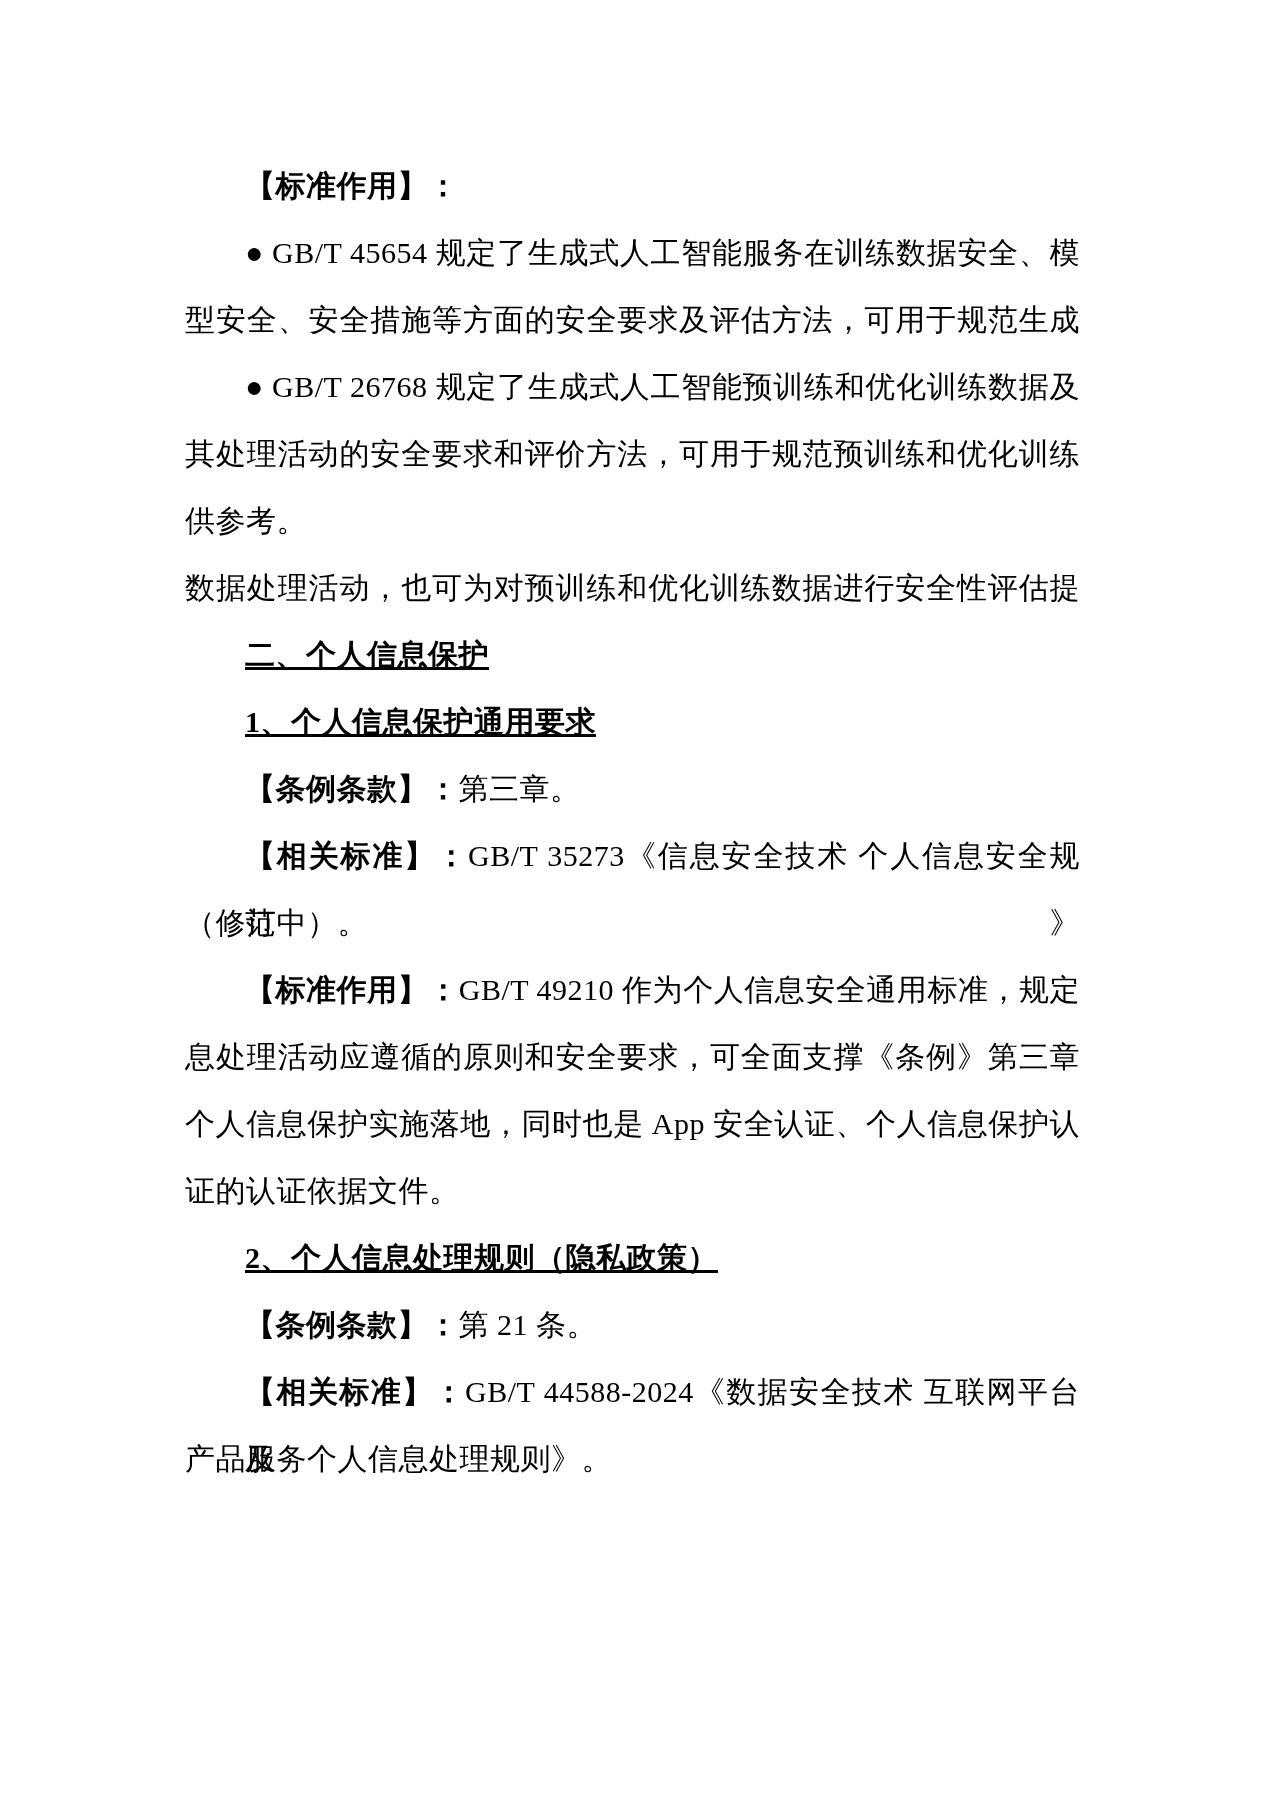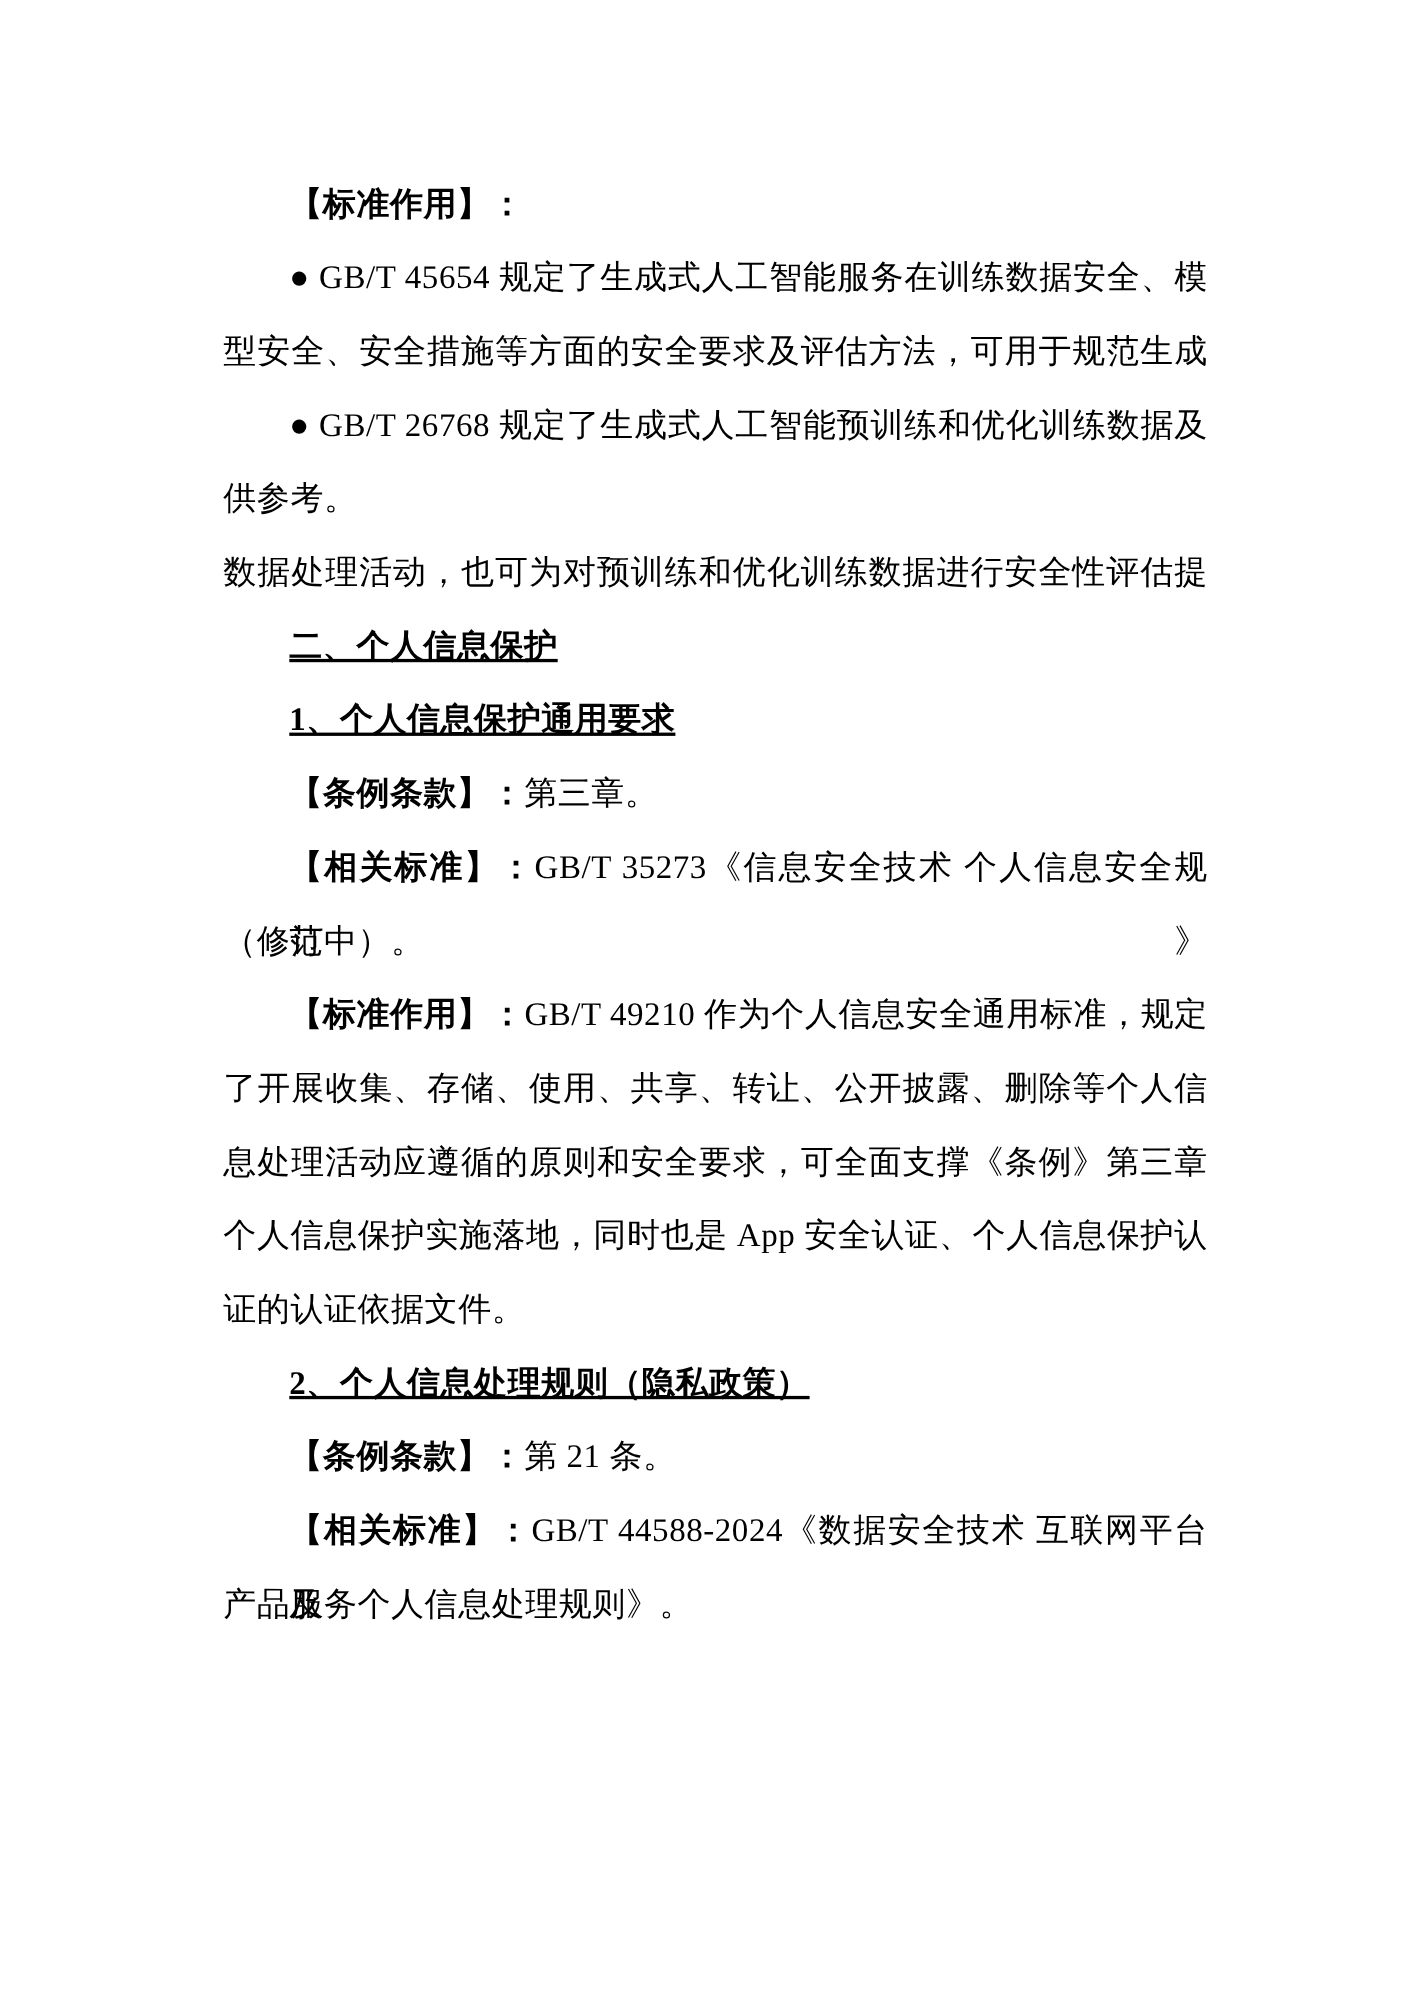--- a/index.html
+++ b/index.html
@@ -11,21 +11,21 @@
     position: relative;
     width: 1280px;
     height: 1810px;
     background: #ffffff;
     overflow: hidden;
     font-family: "Liberation Serif", "DejaVu Serif", serif;
     color: #000000;
   }
   .text-block {
     position: absolute;
-    left: 203px;
+    left: 185px;
     top: 152px;
     width: 895px;
     font-size: 30px;
   }
   .line {
     height: 67px;
     line-height: 67px;
     text-align: left;
     letter-spacing: 0.5px;
   }
@@ -46,29 +46,29 @@
 </style>
 </head>
 <body>
 
 <div class="page">
   <div class="text-block">
       <div class="line indent"><span class="bold">【标准作用】：</span></div>
       <div class="line indent justify"><span>● GB/T 45654 规定了生成式人工智能服务在训练数据安全、模</span></div>
       <div class="line justify"><span>型安全、安全措施等方面的安全要求及评估方法，可用于规范生成</span></div>
       <div class="line indent justify"><span>● GB/T 26768 规定了生成式人工智能预训练和优化训练数据及</span></div>
+      <div class="line justify"><span>其处理活动的安全要求和评价方法，可用于规范预训练和优化训练</span></div>
       <div class="line"><span>供参考。</span></div>
       <div class="line justify"><span>数据处理活动，也可为对预训练和优化训练数据进行安全性评估提</span></div>
       <div class="line indent heading"><span class="bold">二、个人信息保护</span></div>
       <div class="line indent heading"><span class="bold">1、个人信息保护通用要求</span></div>
       <div class="line indent"><span class="bold">【条例条款】：</span><span>第三章。</span></div>
       <div class="line indent justify"><span class="bold">【相关标准】：</span><span>GB/T 35273《信息安全技术 个人信息安全规范》</span></div>
       <div class="line"><span>（修订中）。</span></div>
       <div class="line indent justify"><span class="bold">【标准作用】：</span><span>GB/T 49210 作为个人信息安全通用标准，规定</span></div>
-      <div class="line justify"><span>了开展收集、存储、使用、共享、转让、公开披露、删除等个人信</span></div>
       <div class="line justify"><span>息处理活动应遵循的原则和安全要求，可全面支撑《条例》第三章</span></div>
       <div class="line justify"><span>个人信息保护实施落地，同时也是 App 安全认证、个人信息保护认</span></div>
       <div class="line"><span>证的认证依据文件。</span></div>
       <div class="line indent heading"><span class="bold">2、个人信息处理规则（隐私政策）</span></div>
       <div class="line indent"><span class="bold">【条例条款】：</span><span>第 21 条。</span></div>
       <div class="line indent justify"><span class="bold">【相关标准】：</span><span>GB/T 44588-2024《数据安全技术 互联网平台及</span></div>
       <div class="line"><span>产品服务个人信息处理规则》。</span></div>
     </div>
 </div>
 

